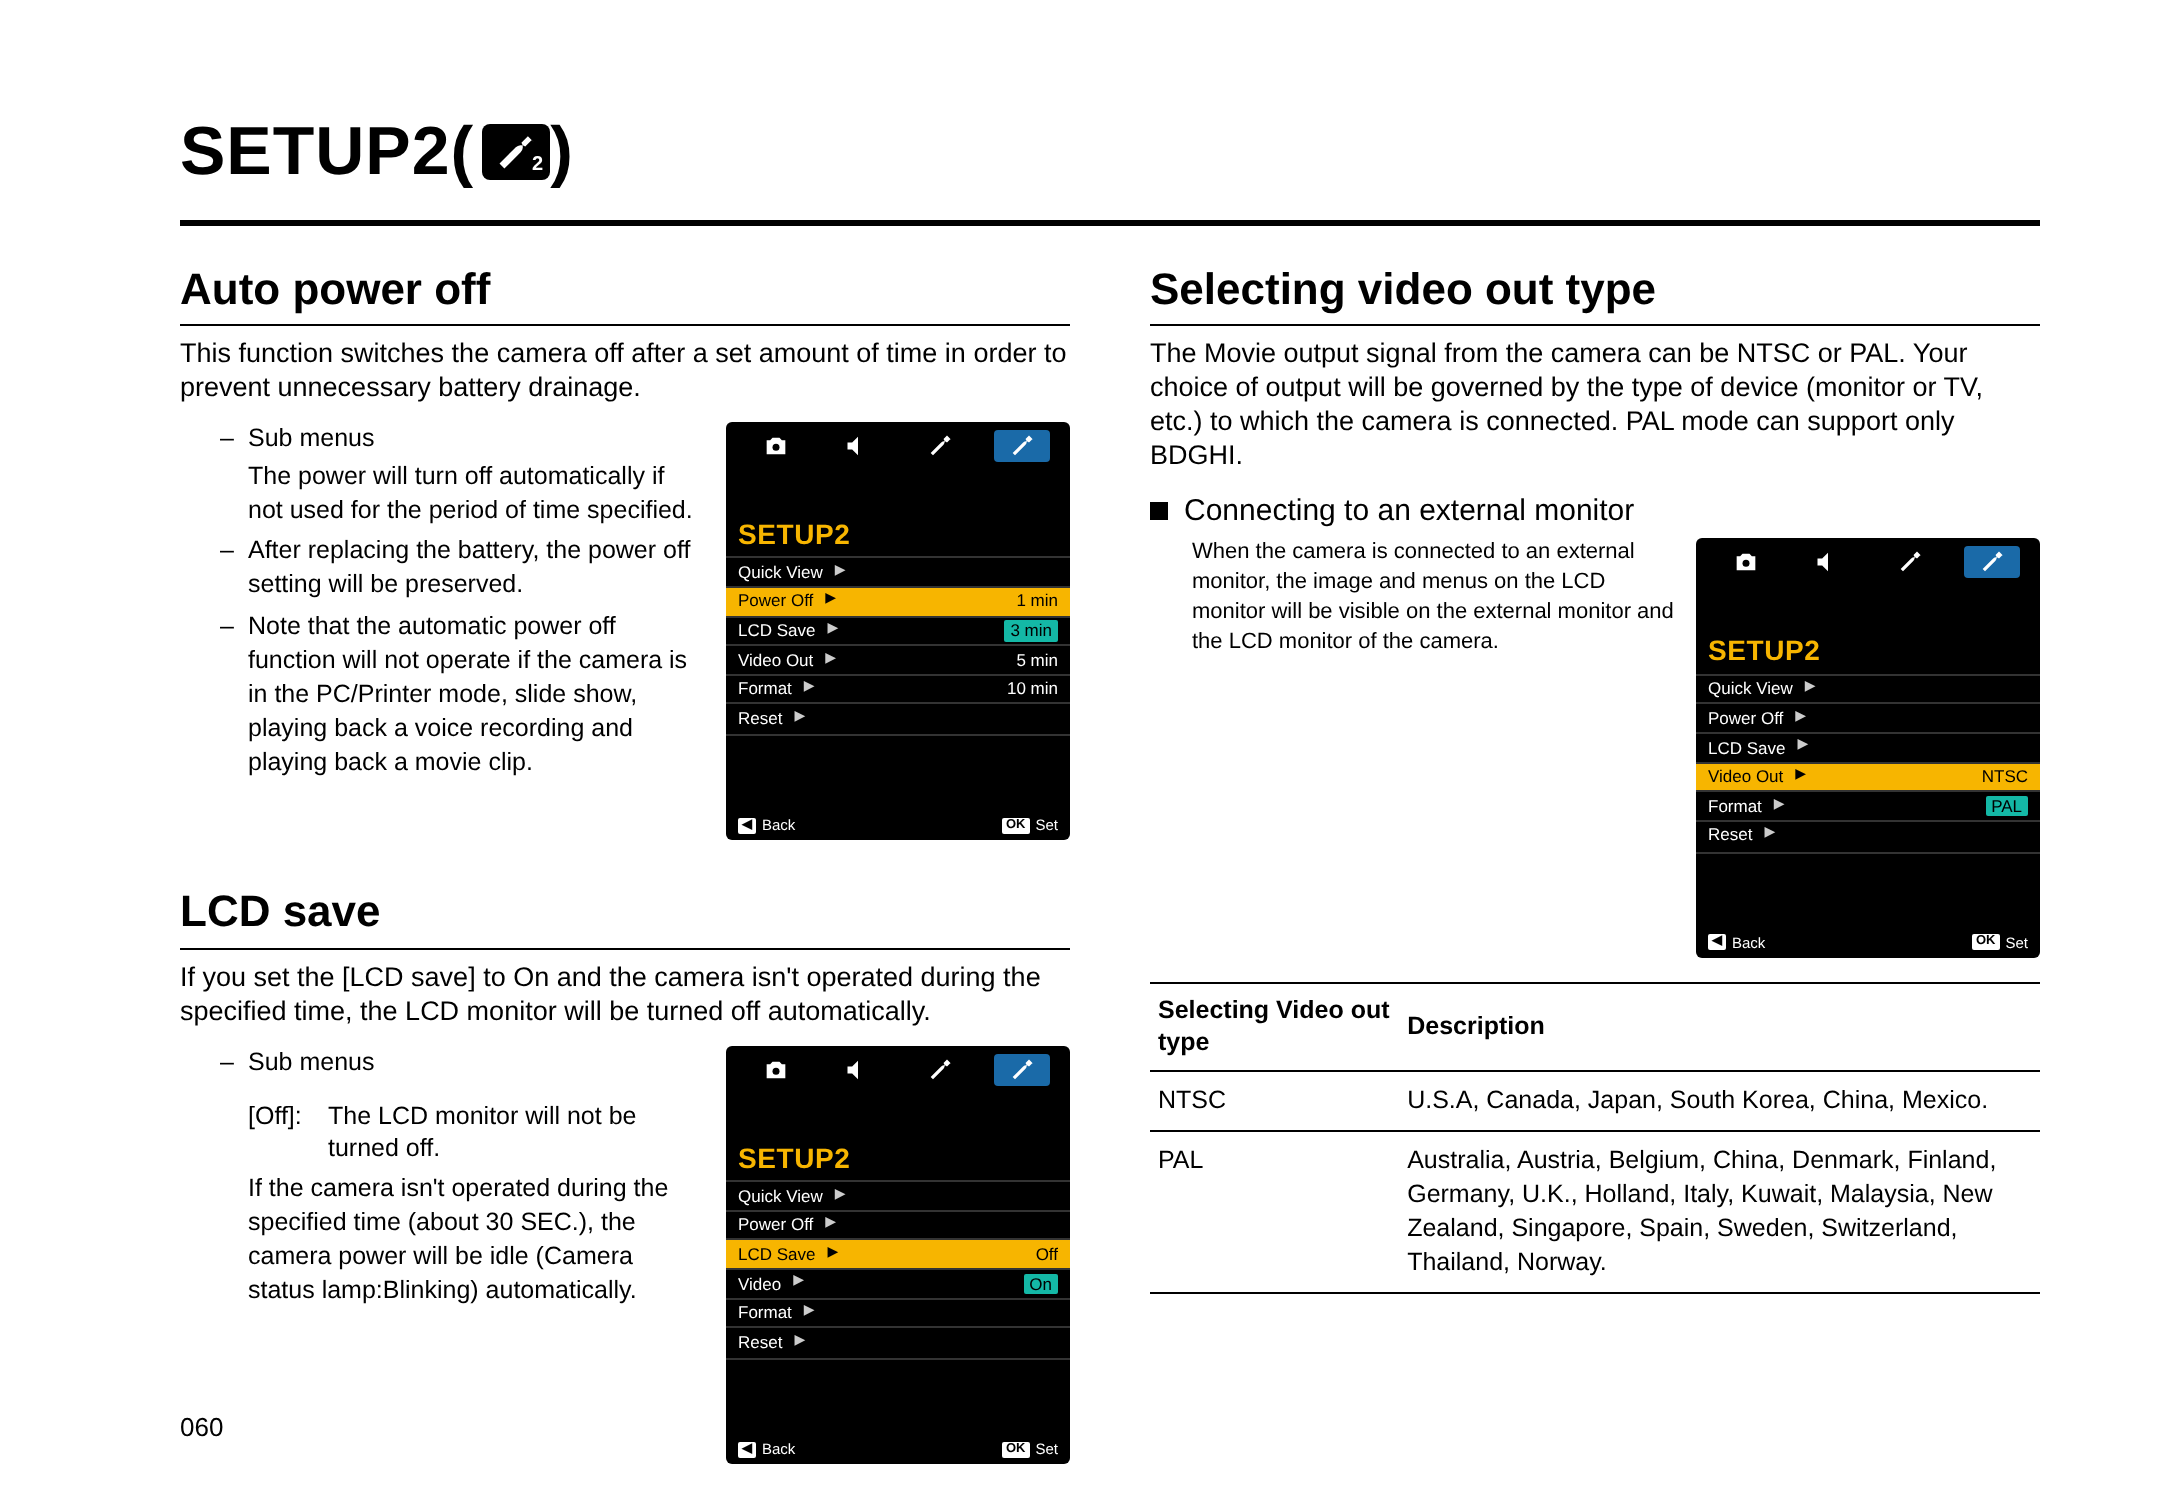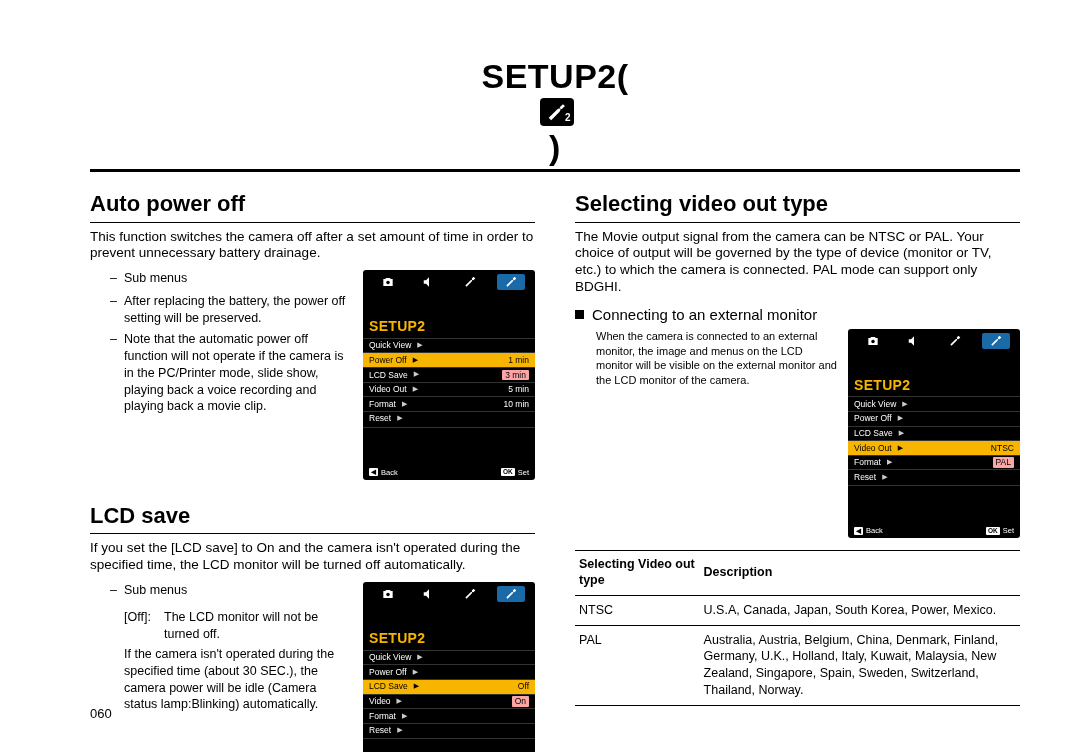--- a/index.html
+++ b/index.html
@@ -12,25 +12,24 @@
     overflow: hidden;
     padding: 55px 60px 20px 90px;
     font-size: 13.5px;
     line-height: 1.25;
   }
   .page-title {
     font-size: 34px;
     font-weight: bold;
     letter-spacing: 0.5px;
     border-bottom: 3px solid #000;
-    padding-bottom: 1px;
+    padding-bottom: 12px;
     margin-bottom: 14px;
     display: flex;
     align-items: center;
-    flex-direction: column;
   }
   .page-title .wrench-icon {
     display: inline-flex;
     width: 34px; height: 28px;
     background:#000; color:#fff;
     border-radius:4px;
     margin-left:4px;
     align-items:center; justify-content:center;
     position:relative;
   }
@@ -63,21 +62,21 @@
   .lcd-tabs .tab { width:28px; height:16px; display:flex; align-items:center; justify-content:center; border-radius:2px; }
   .lcd-tabs .tab.active { background:#1a6aa8; }
   .lcd-tabs svg { width:14px; height:14px; fill:#fff; }
   .lcd-header { color:#f7b500; font-size:14px; padding:1px 6px 2px 6px; font-weight:bold; letter-spacing:0.3px;margin-top:24px;}
   .lcd-row { display:flex; justify-content:space-between; align-items:center;
     font-size:8.5px; padding:1.5px 6px; border-top:1px solid #333;}
   .lcd-row .arrow { font-size:7px; margin-left:4px; color:#ccc;}
   .lcd-row.highlight { background:#f7b500; color:#000; }
   .lcd-row.highlight .arrow { color:#000;}
   .lcd-row .left { display:flex; align-items:center; gap:2px;}
-  .lcd-row .val-hl { background:#fca5a5; color:#000; padding:0 3px; border-radius:1px;}
+  .lcd-row .val-hl { background:#14b8a6; color:#000; padding:0 3px; border-radius:1px;}
   .lcd-footer { display:flex; justify-content:space-between; padding:2px 6px 0 6px; font-size:7.5px; border-top:1px solid #333; margin-top:1px;}
   .lcd-footer .btn { display:flex; align-items:center; gap:3px;margin-top:38px;}
   .lcd-footer .key { background:#fff; color:#000; font-size:6.5px; padding:0 2px; border-radius:1px; font-weight:bold;}
   .bullet-line { display:flex; align-items:flex-start; gap:8px; margin:10px 0 4px 0;}
   .bullet-line .sq { width:9px; height:9px; background:#000; margin-top:4px; flex:none;}
   .bullet-line .txt { font-size:15px; }
   .indent-para { margin-left:21px; font-size:11px; line-height:1.35;}
   table.desc { width:100%; border-collapse:collapse; margin-top:12px; font-size:12.5px;}
   table.desc th { text-align:left; font-weight:bold; padding:6px 4px; border-top:1.5px solid #000; border-bottom:1px solid #000;}
   table.desc td { padding:6px 4px; border-bottom:1px solid #000; vertical-align:top; line-height:1.35;}
@@ -105,20 +104,21 @@
     <h2 class="section">Auto power off</h2>
     <p class="body">This function switches the camera off after a set amount of time in order to prevent unnecessary battery drainage.</p>
 
     <div class="sub-block">
       <div class="sub-text">
         <div class="dash-item">
             <span class="dash">–</span>
             <span>Sub menus</span>
           </div>
         <div class="opt-row" style="padding-left:14px;">
+          <span>The power will turn off automatically if not used for the period of time specified.</span>
         </div>
         <div class="dash-item" style="margin-top:4px;">
             <span class="dash">–</span>
             <span>After replacing the battery, the power off setting will be preserved.</span>
           </div>
         <div class="dash-item" style="margin-top:4px;">
             <span class="dash">–</span>
             <span>Note that the automatic power off function will not operate if the camera is in the PC/Printer mode, slide show, playing back a voice recording and playing back a movie clip.</span>
           </div>
       </div>
@@ -399,21 +399,21 @@
     <table class="desc">
       <thead>
         <tr>
           <th style="width:28%;">Selecting Video out type</th>
           <th>Description</th>
         </tr>
       </thead>
       <tbody>
         <tr>
           <td>NTSC</td>
-          <td>U.S.A, Canada, Japan, South Korea, Power, Mexico.</td>
+          <td>U.S.A, Canada, Japan, South Korea, China, Mexico.</td>
         </tr>
         <tr>
           <td>PAL</td>
           <td>Australia, Austria, Belgium, China, Denmark, Finland, Germany, U.K., Holland, Italy, Kuwait, Malaysia, New Zealand, Singapore, Spain, Sweden, Switzerland, Thailand, Norway.</td>
         </tr>
       </tbody>
     </table>
   </div>
 </div>
 

